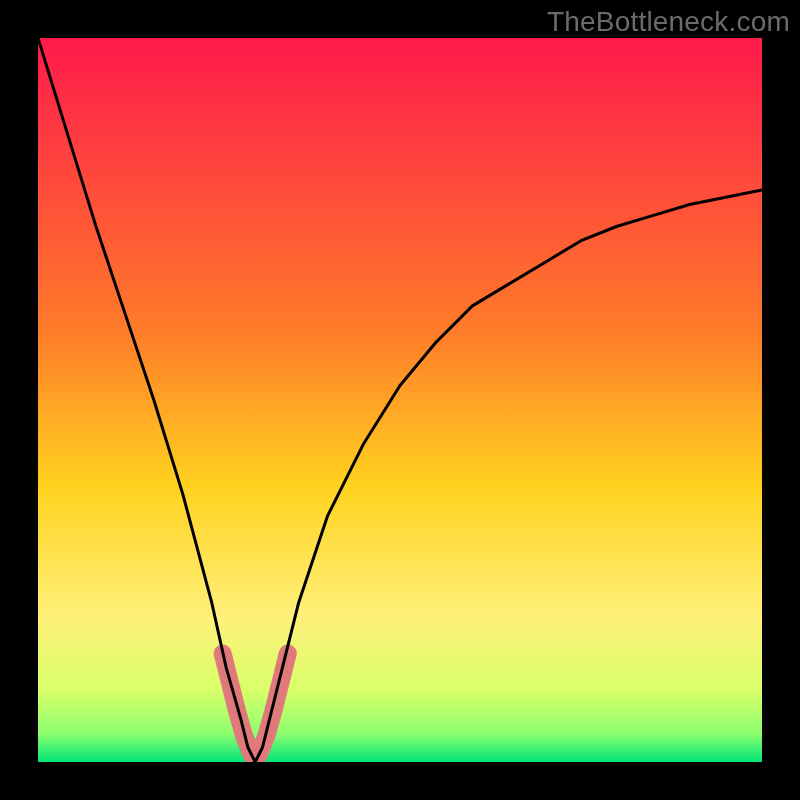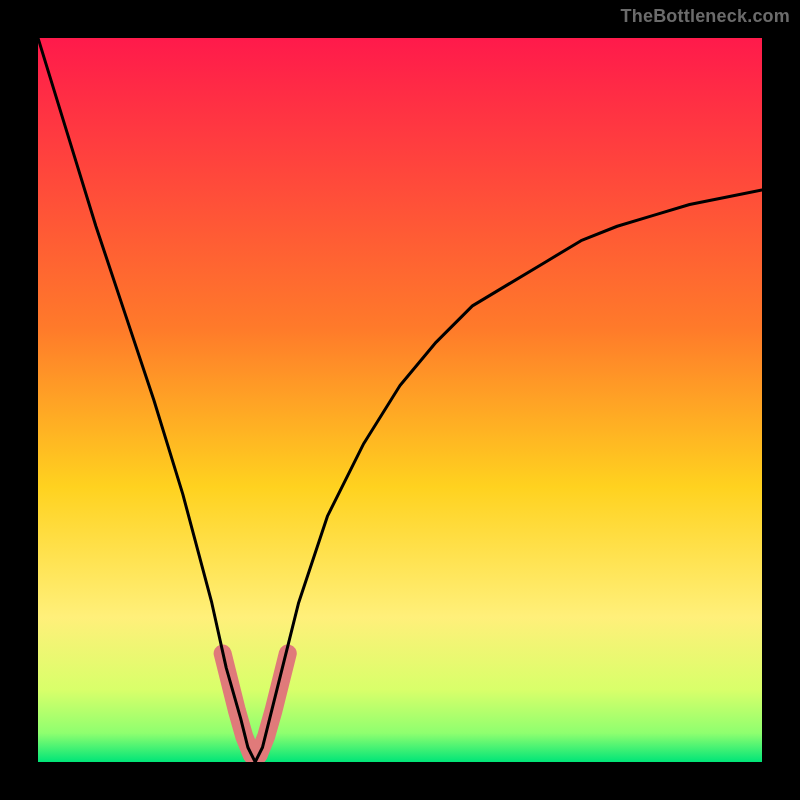--- a/index.html
+++ b/index.html
@@ -25,22 +25,22 @@
     top: 38px;
     width: 724px;
     height: 724px;
     overflow: hidden;
   }
   .watermark {
     position: absolute;
     top: 6px;
     right: 10px;
     color: #6b6b6b;
-    font-size: 18px;
-    font-weight: 700;
+    font-size: 28px;
+    font-weight: 400;
     letter-spacing: 0.2px;
     user-select: none;
   }
   svg { display: block; }
 </style>
 </head>
 <body>
 
 <div class="frame">
 

